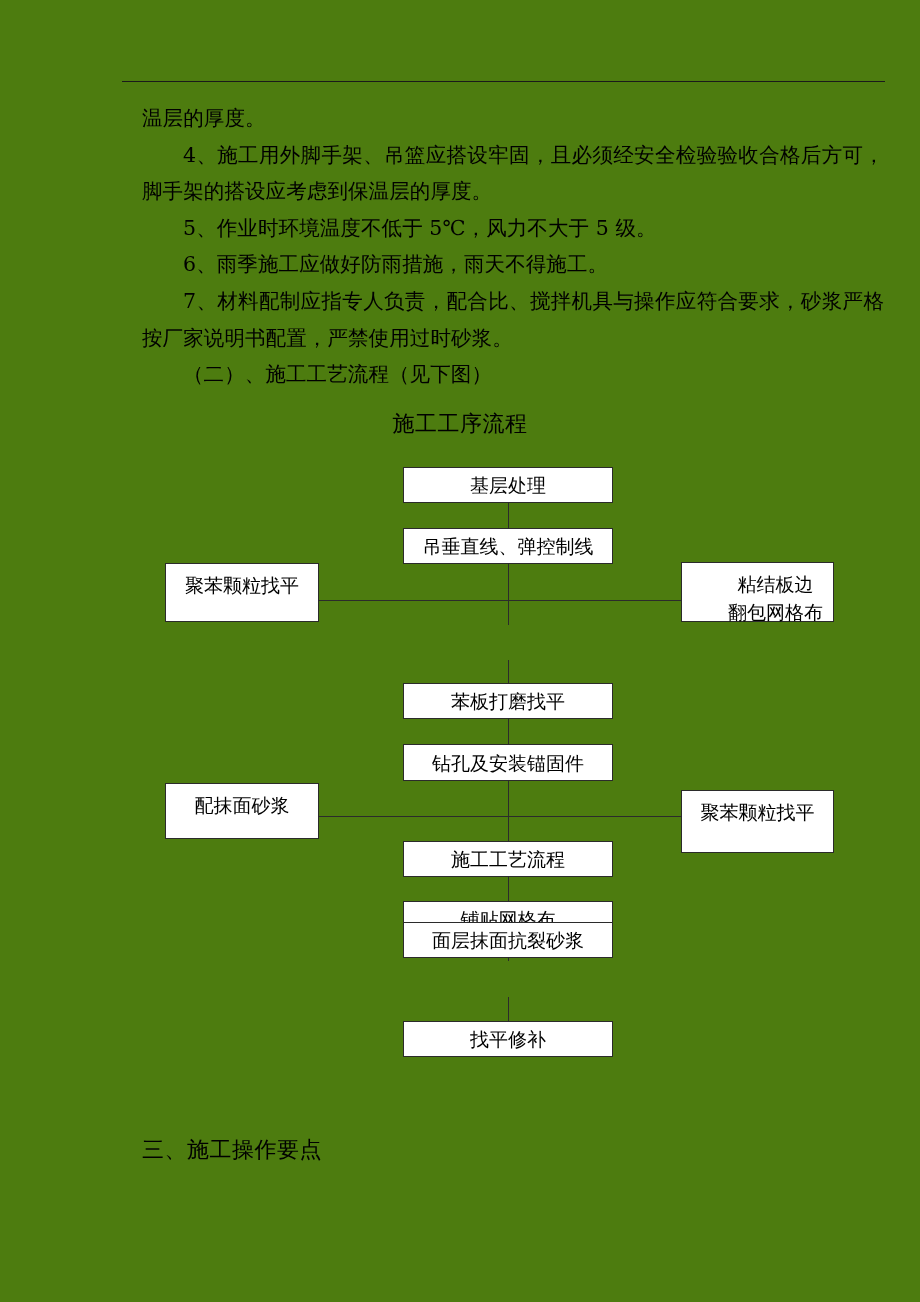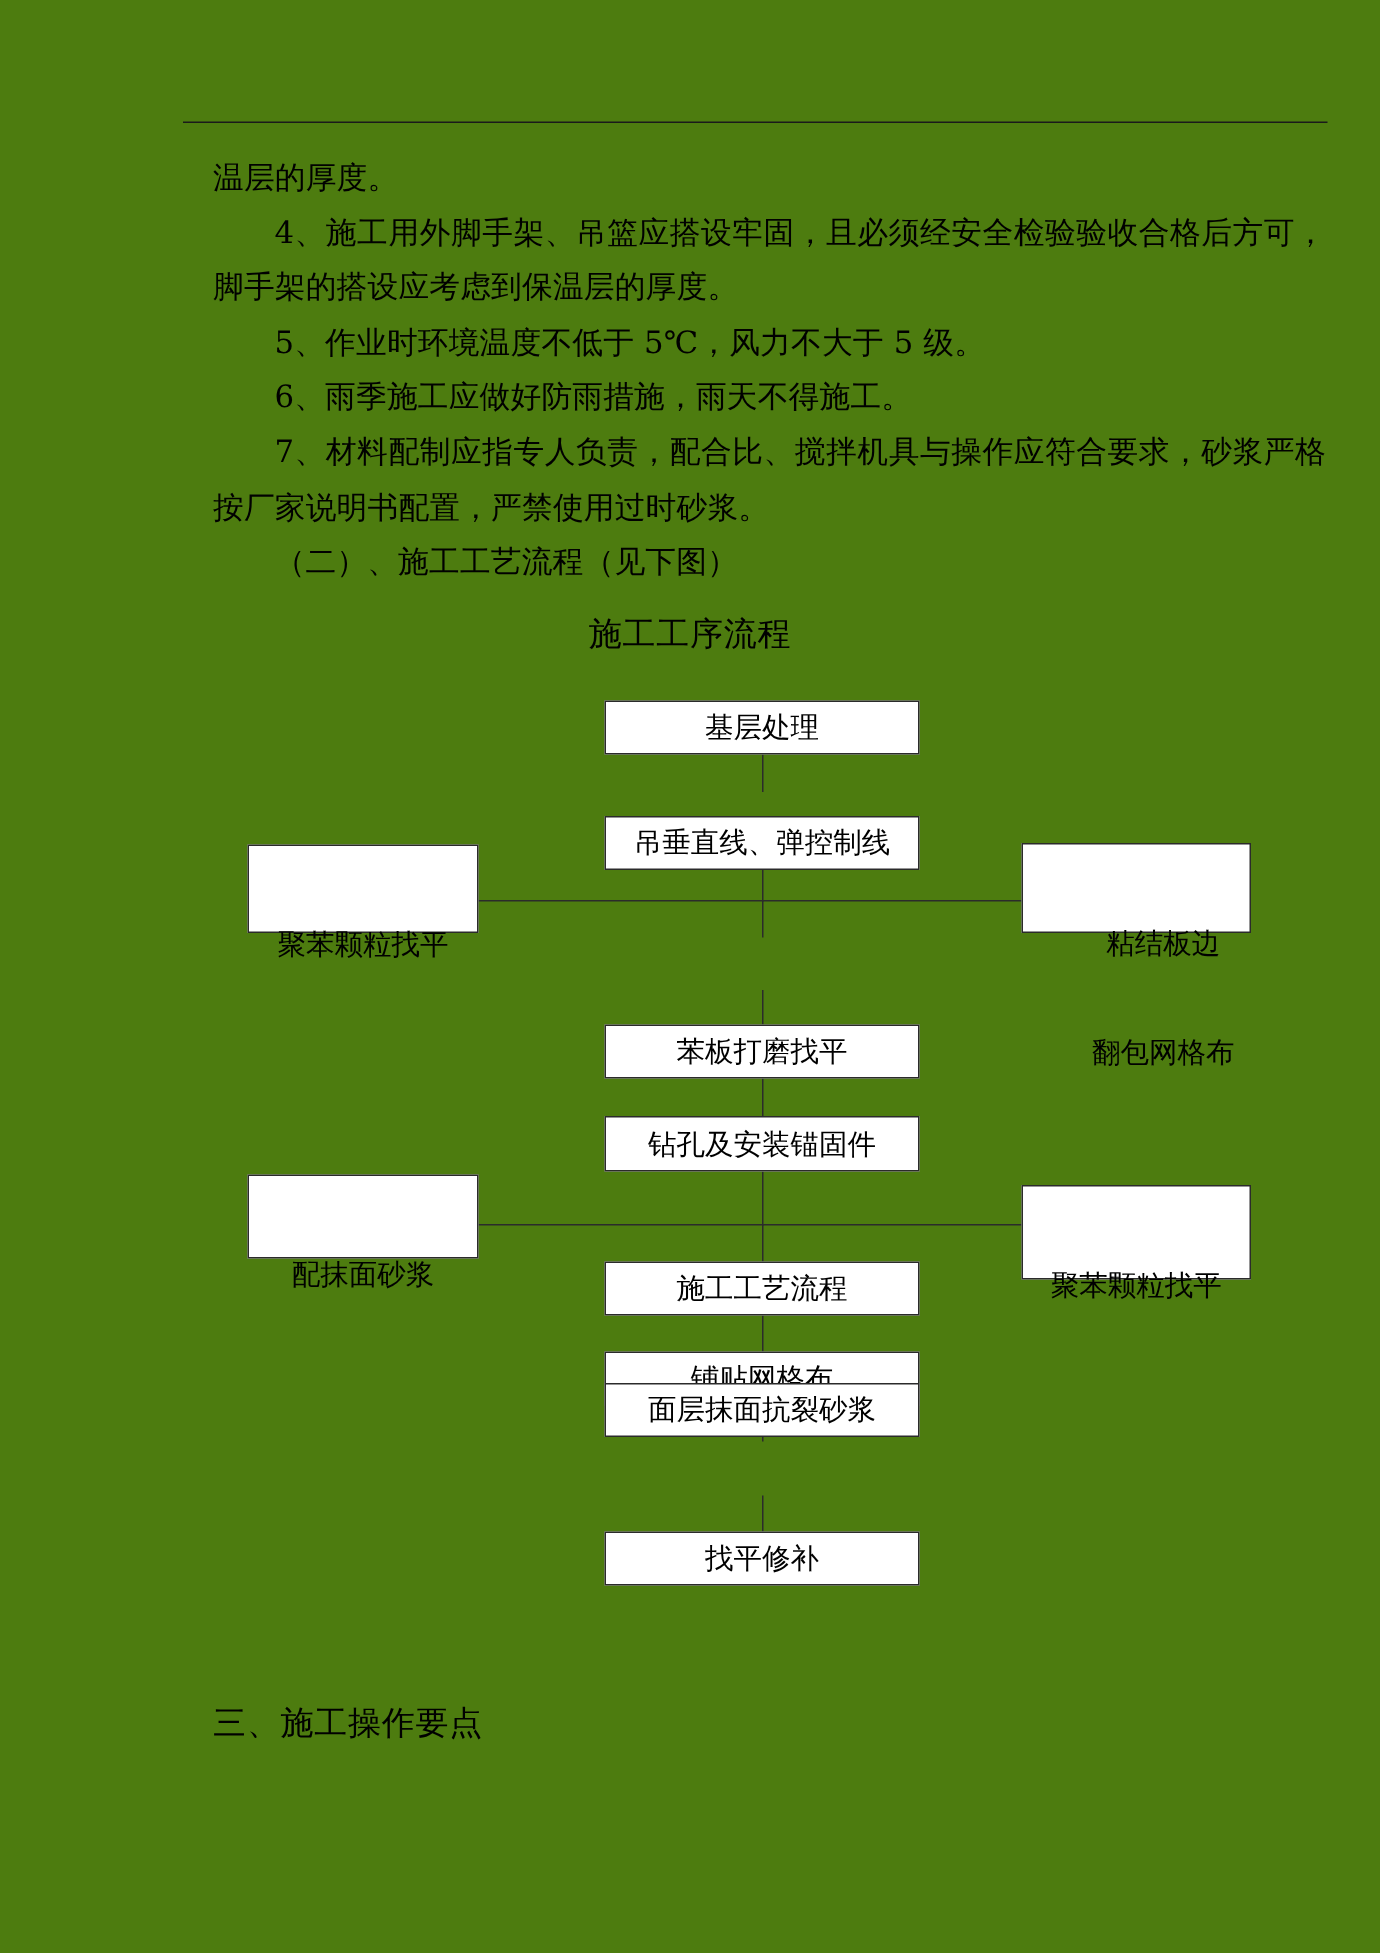--- a/index.html
+++ b/index.html
@@ -82,21 +82,20 @@
   .node.center {
     display: flex;
     align-items: center;
     justify-content: center;
   }
   .node.side {
     padding-top: 7px;
   }
   .node .ln {
     display: block;
-    margin-top: 45px;
   }
 
   .vline {
     position: absolute;
     width: 0;
     border-left: 1.5px solid #2b2b2b;
     z-index: 1;
   }
   .hline {
     position: absolute;
@@ -147,21 +146,21 @@
 
     <div class="hline" style="left:319px; top:600px; width:190px;"></div>
     <div class="hline" style="left:508px; top:600px; width:173px;"></div>
     <div class="hline" style="left:319px; top:816px; width:190px;"></div>
     <div class="hline" style="left:508px; top:816px; width:173px;"></div>
 
     <div class="node center" style="left:403px; top:467px; width:210px; height:36px;">
       <span>基层处理</span>
     </div>
 
-    <div class="node center" style="left:403px; top:528px; width:210px; height:36px;margin-top:16px;">
+    <div class="node center" style="left:403px; top:528px; width:210px; height:36px;">
       <span>吊垂直线、弹控制线</span>
     </div>
 
 
     <div class="node center" style="left:403px; top:683px; width:210px; height:36px;">
       <span>苯板打磨找平</span>
     </div>
 
     <div class="node center" style="left:403px; top:744px; width:210px; height:37px;">
       <span>钻孔及安装锚固件</span>

